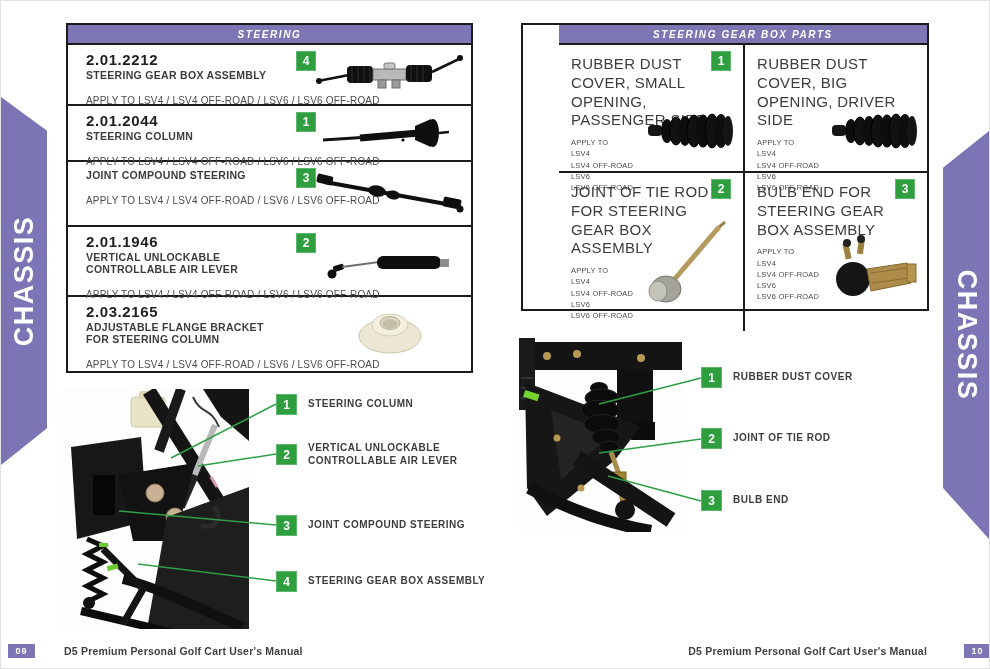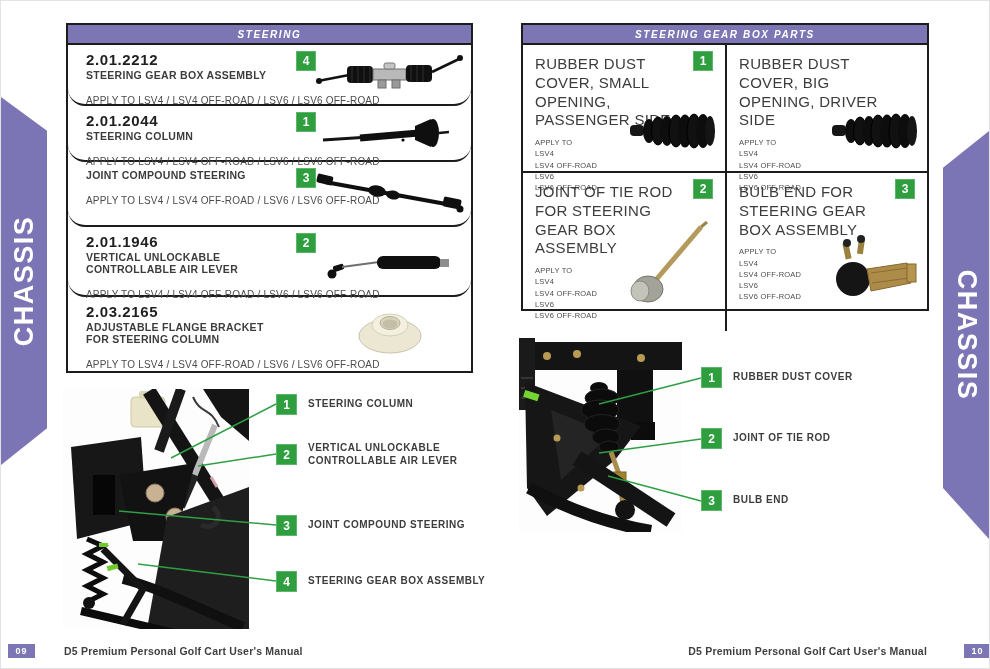--- a/index.html
+++ b/index.html
@@ -13,28 +13,28 @@
   .tab-right{right:0;top:130px;width:46px;height:408px;clip-path:polygon(100% 0,100% 100%,0 87.5%,0 9%);}
   .tab span{
     position:absolute;top:50%;left:50%;white-space:nowrap;color:#fff;
     font-size:27px;font-weight:bold;letter-spacing:1.5px;
   }
   .tab-left span{transform:translate(-50%,-50%) rotate(-90deg);}
   .tab-right span{transform:translate(-50%,-50%) rotate(90deg);}
   
   .panel{position:absolute;border:2px solid #1c1c1c;box-sizing:border-box;background:#fff;}
   .panel-left{left:65px;top:22px;width:407px;height:350px;}
-  .panel-right{left:520px;top:22px;width:408px;height:288px;}
+  .panel-right{left:520px;top:22px;width:408px;height:288px;padding-left:36px;}
   .panel-header{
     height:18px;background:#7c76b4;border-bottom:2px solid #1c1c1c;
     display:flex;align-items:center;justify-content:center;
     color:#fff;font-size:10px;font-weight:bold;letter-spacing:1.6px;font-style:italic;
   }
   
-  .p-row{position:relative;border-bottom:2px solid #1c1c1c;box-sizing:border-box;border-radius:17px;}
+  .p-row{position:relative;border-bottom:2px solid #1c1c1c;box-sizing:border-box;}
   .p-row:last-child{border-bottom:none;}
   .p-info{padding:6px 0 0 18px;}
   .p-code{font-size:15px;font-weight:bold;letter-spacing:.6px;color:#1f1f1f;}
   .p-name{font-size:10.5px;font-weight:bold;letter-spacing:.3px;color:#3c3c3c;width:200px;line-height:1.15;margin-top:1px;}
   .p-apply{font-size:10px;color:#4c4c4c;letter-spacing:.2px;margin-top:14px;}
   .num-badge{
     position:absolute;width:20px;height:20px;background:#2e9e3f;border:1px solid #5cb76d;box-sizing:border-box;
     color:#fff;font-size:12px;font-weight:bold;display:flex;align-items:center;justify-content:center;
   }
   .p-row .num-badge{left:228px;top:6px;}

